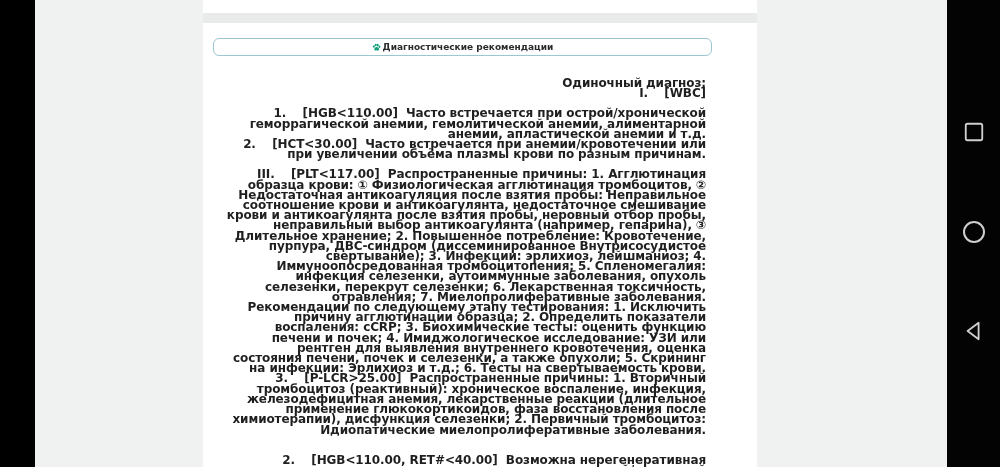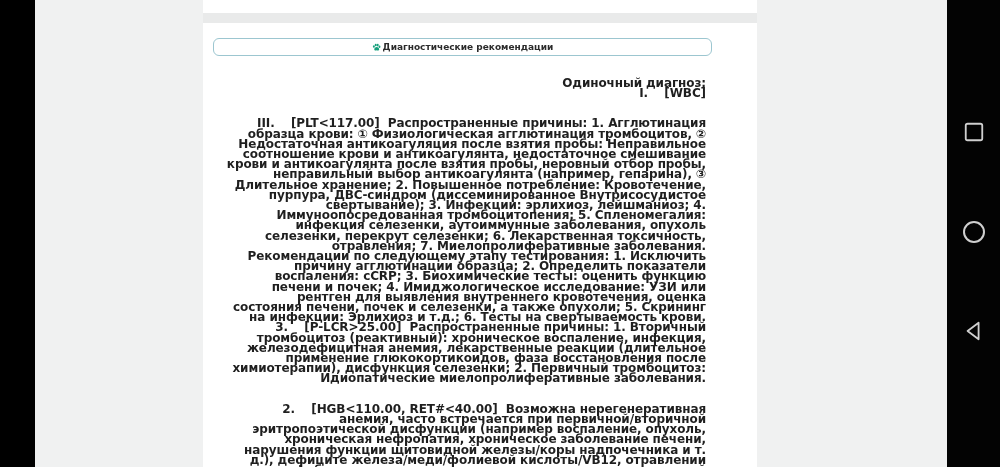--- a/index.html
+++ b/index.html
@@ -50,20 +50,22 @@
             </g>
           </svg>
         </span>
         <span class="title-text">Диагностические рекомендации</span>
       </div>
 
       <div class="doc-body">
           <div class="para">Одиночный диагноз:</div>
           <div class="para">I.    [WBC]</div>
           <div class="para blank"></div>
+          <div class="para">    1.    [HGB&lt;110.00]  Часто встречается при острой/хронической геморрагической анемии, гемолитической анемии, алиментарной анемии, апластической анемии и т.д.</div>
+          <div class="para">    2.    [HCT&lt;30.00]  Часто встречается при анемии/кровотечении или при увеличении объёма плазмы крови по разным причинам.</div>
           <div class="para blank"></div>
           <div class="para">III.    [PLT&lt;117.00]  Распространенные причины: 1. Агглютинация образца крови: ① Физиологическая агглютинация тромбоцитов, ② Недостаточная антикоагуляция после взятия пробы: Неправильное соотношение крови и антикоагулянта, недостаточное смешивание крови и антикоагулянта после взятия пробы, неровный отбор пробы, неправильный выбор антикоагулянта (например, гепарина), ③ Длительное хранение; 2. Повышенное потребление: Кровотечение, пурпура, ДВС-синдром (диссеминированное Внутрисосудистое свертывание); 3. Инфекции: эрлихиоз, лейшманиоз; 4. Иммуноопосредованная тромбоцитопения; 5. Спленомегалия: инфекция селезенки, аутоиммунные заболевания, опухоль селезенки, перекрут селезенки; 6. Лекарственная токсичность, отравления; 7. Миелопролиферативные заболевания.</div>
           <div class="para">Рекомендации по следующему этапу тестирования: 1. Исключить причину агглютинации образца; 2. Определить показатели воспаления: cCRP; 3. Биохимические тесты: оценить функцию печени и почек; 4. Имиджологическое исследование: УЗИ или рентген для выявления внутреннего кровотечения, оценка состояния печени, почек и селезенки, а также опухоли; 5. Скрининг на инфекции: Эрлихиоз и т.д.; 6. Тесты на свертываемость крови.</div>
           <div class="para">    3.    [P-LCR&gt;25.00]  Распространенные причины: 1. Вторичный тромбоцитоз (реактивный): хроническое воспаление, инфекция, железодефицитная анемия, лекарственные реакции (длительное применение глюкокортикоидов, фаза восстановления после химиотерапии), дисфункция селезенки; 2. Первичный тромбоцитоз: Идиопатические миелопролиферативные заболевания.</div>
           <div class="para blank"></div>
           <div class="para blank"></div>
           <div class="para">2.    [HGB&lt;110.00, RET#&lt;40.00]  Возможна нерегенеративная анемия, часто встречается при первичной/вторичной эритропоэтической дисфункции (например воспаление, опухоль, хроническая нефропатия, хроническое заболевание печени, нарушения функции щитовидной железы/коры надпочечника и т. д.), дефиците железа/меди/фолиевой кислоты/VB12, отравлении свинцом, фиброзе костного мозга, остеосклерозе, гипопластической анемии и т.д.</div>
         </div>
     </div>
   </div>

